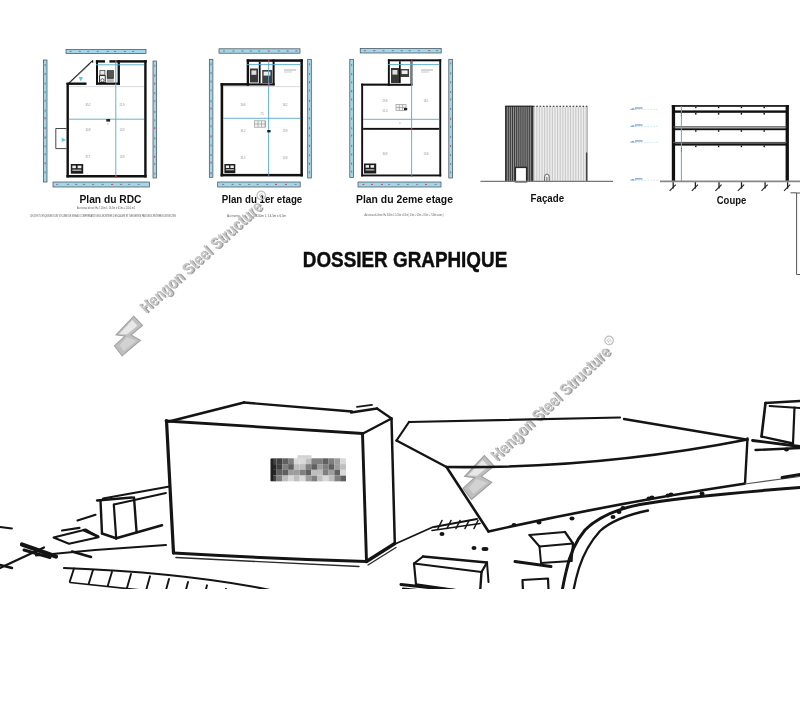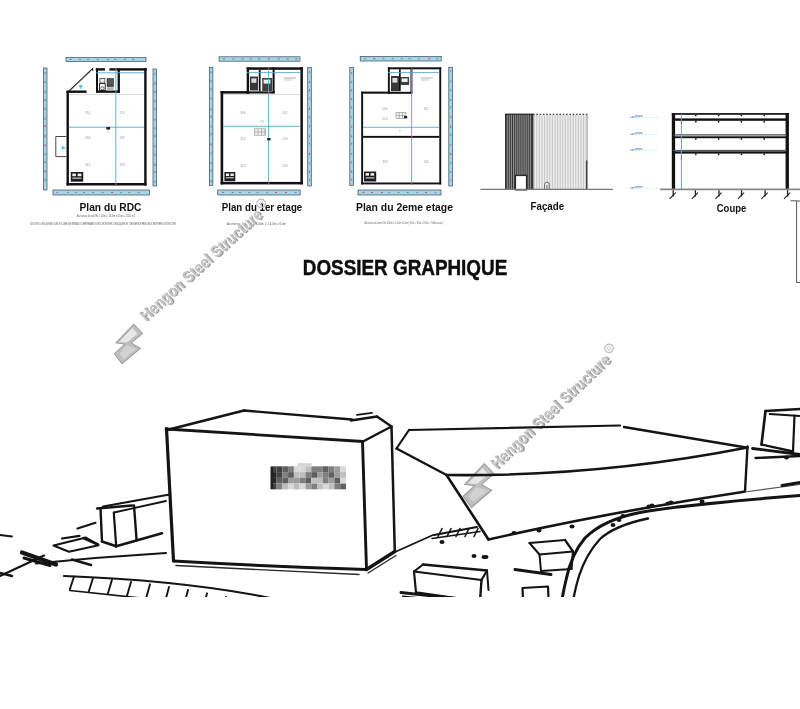--- a/index.html
+++ b/index.html
@@ -1,14 +1,14 @@
 <!DOCTYPE html>
 <html><head><meta charset="utf-8"><style>
 html,body{margin:0;padding:0;background:#fff;}
-#page{position:relative;width:800px;height:589px;overflow:hidden;background:#fff;font-family:"Liberation Sans",sans-serif;margin-top:8px;}
+#page{position:relative;width:800px;height:589px;overflow:hidden;background:#fff;font-family:"Liberation Sans",sans-serif;}
 text{font-family:"Liberation Sans",sans-serif;}
 </style></head><body>
 <div id="page">
 <svg width="800" height="709" viewBox="0 0 800 709">
 <rect width="800" height="709" fill="#ffffff"></rect>
 <rect x="66" y="49.5" width="80" height="4" fill="#a5d6e7" stroke="#3a4a55" stroke-width="0.7"></rect>
 <rect x="69.6" y="50.9" width="2.0" height="1.1" fill="#555" opacity="0.6"></rect>
 <rect x="78.8" y="50.9" width="2.0" height="1.1" fill="#6a4fa0" opacity="0.6"></rect>
 <rect x="87.1" y="50.9" width="2.0" height="1.1" fill="#6a4fa0" opacity="0.6"></rect>
 <rect x="96.7" y="50.9" width="2.0" height="1.1" fill="#6a4fa0" opacity="0.6"></rect>

